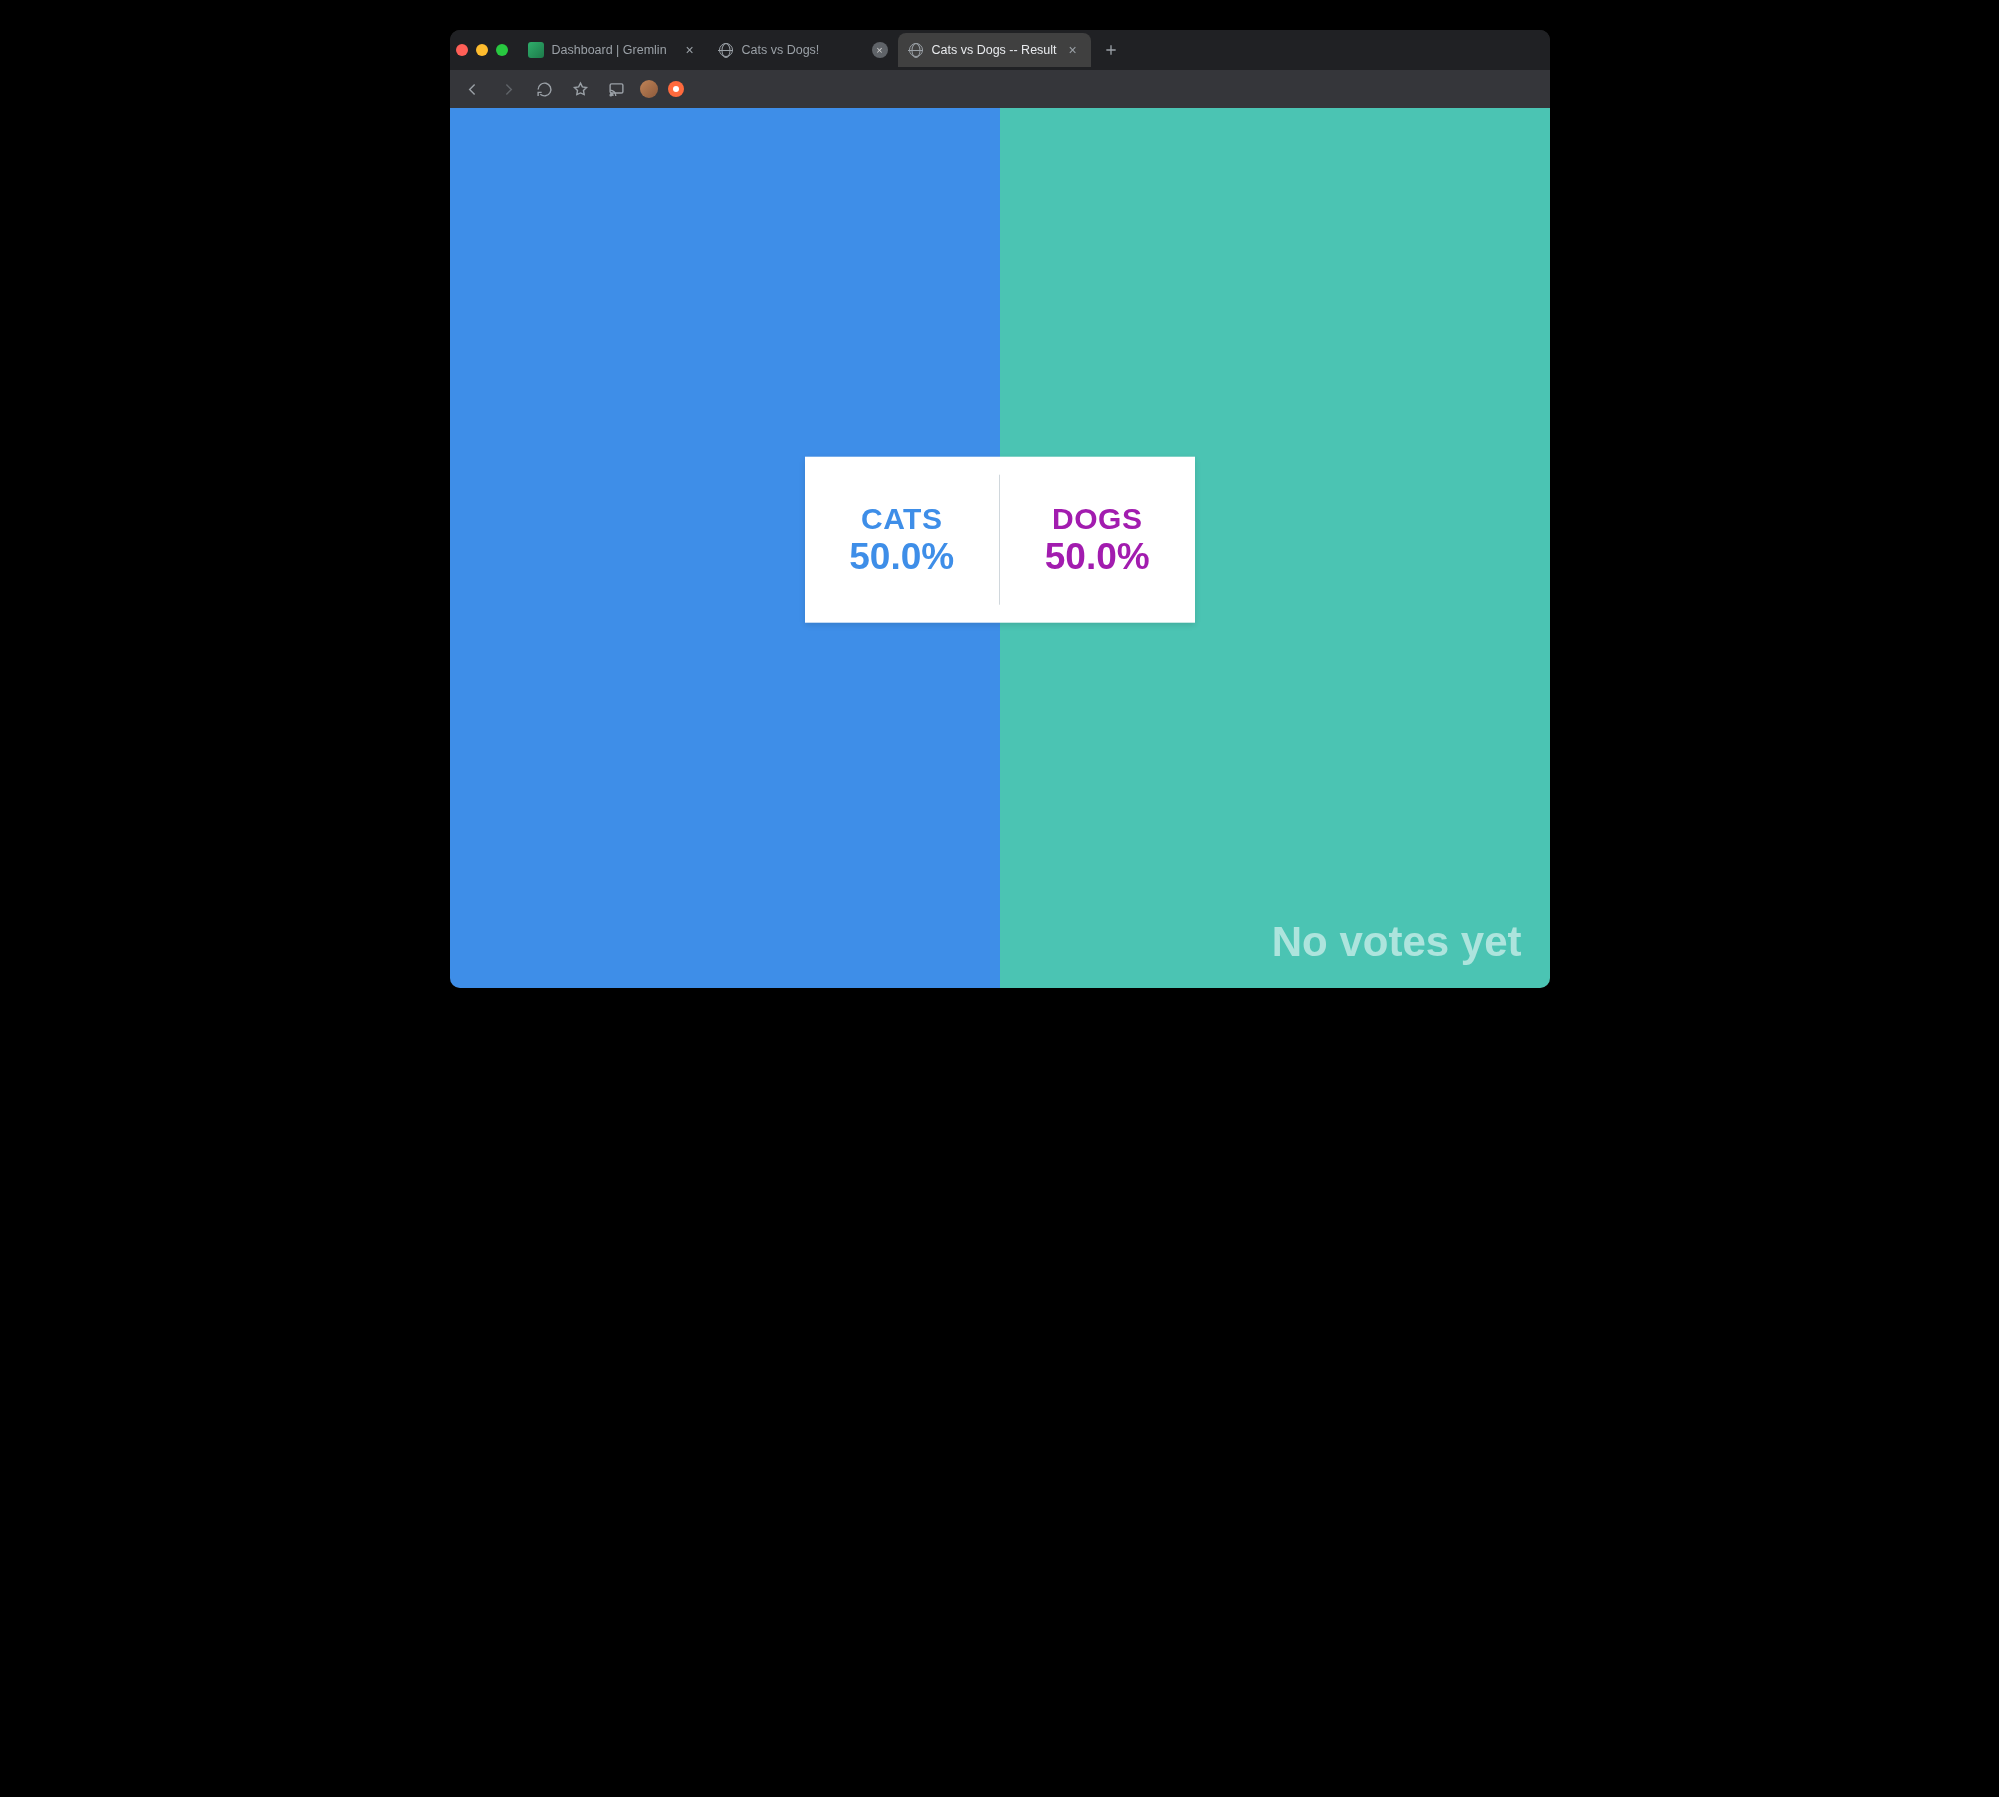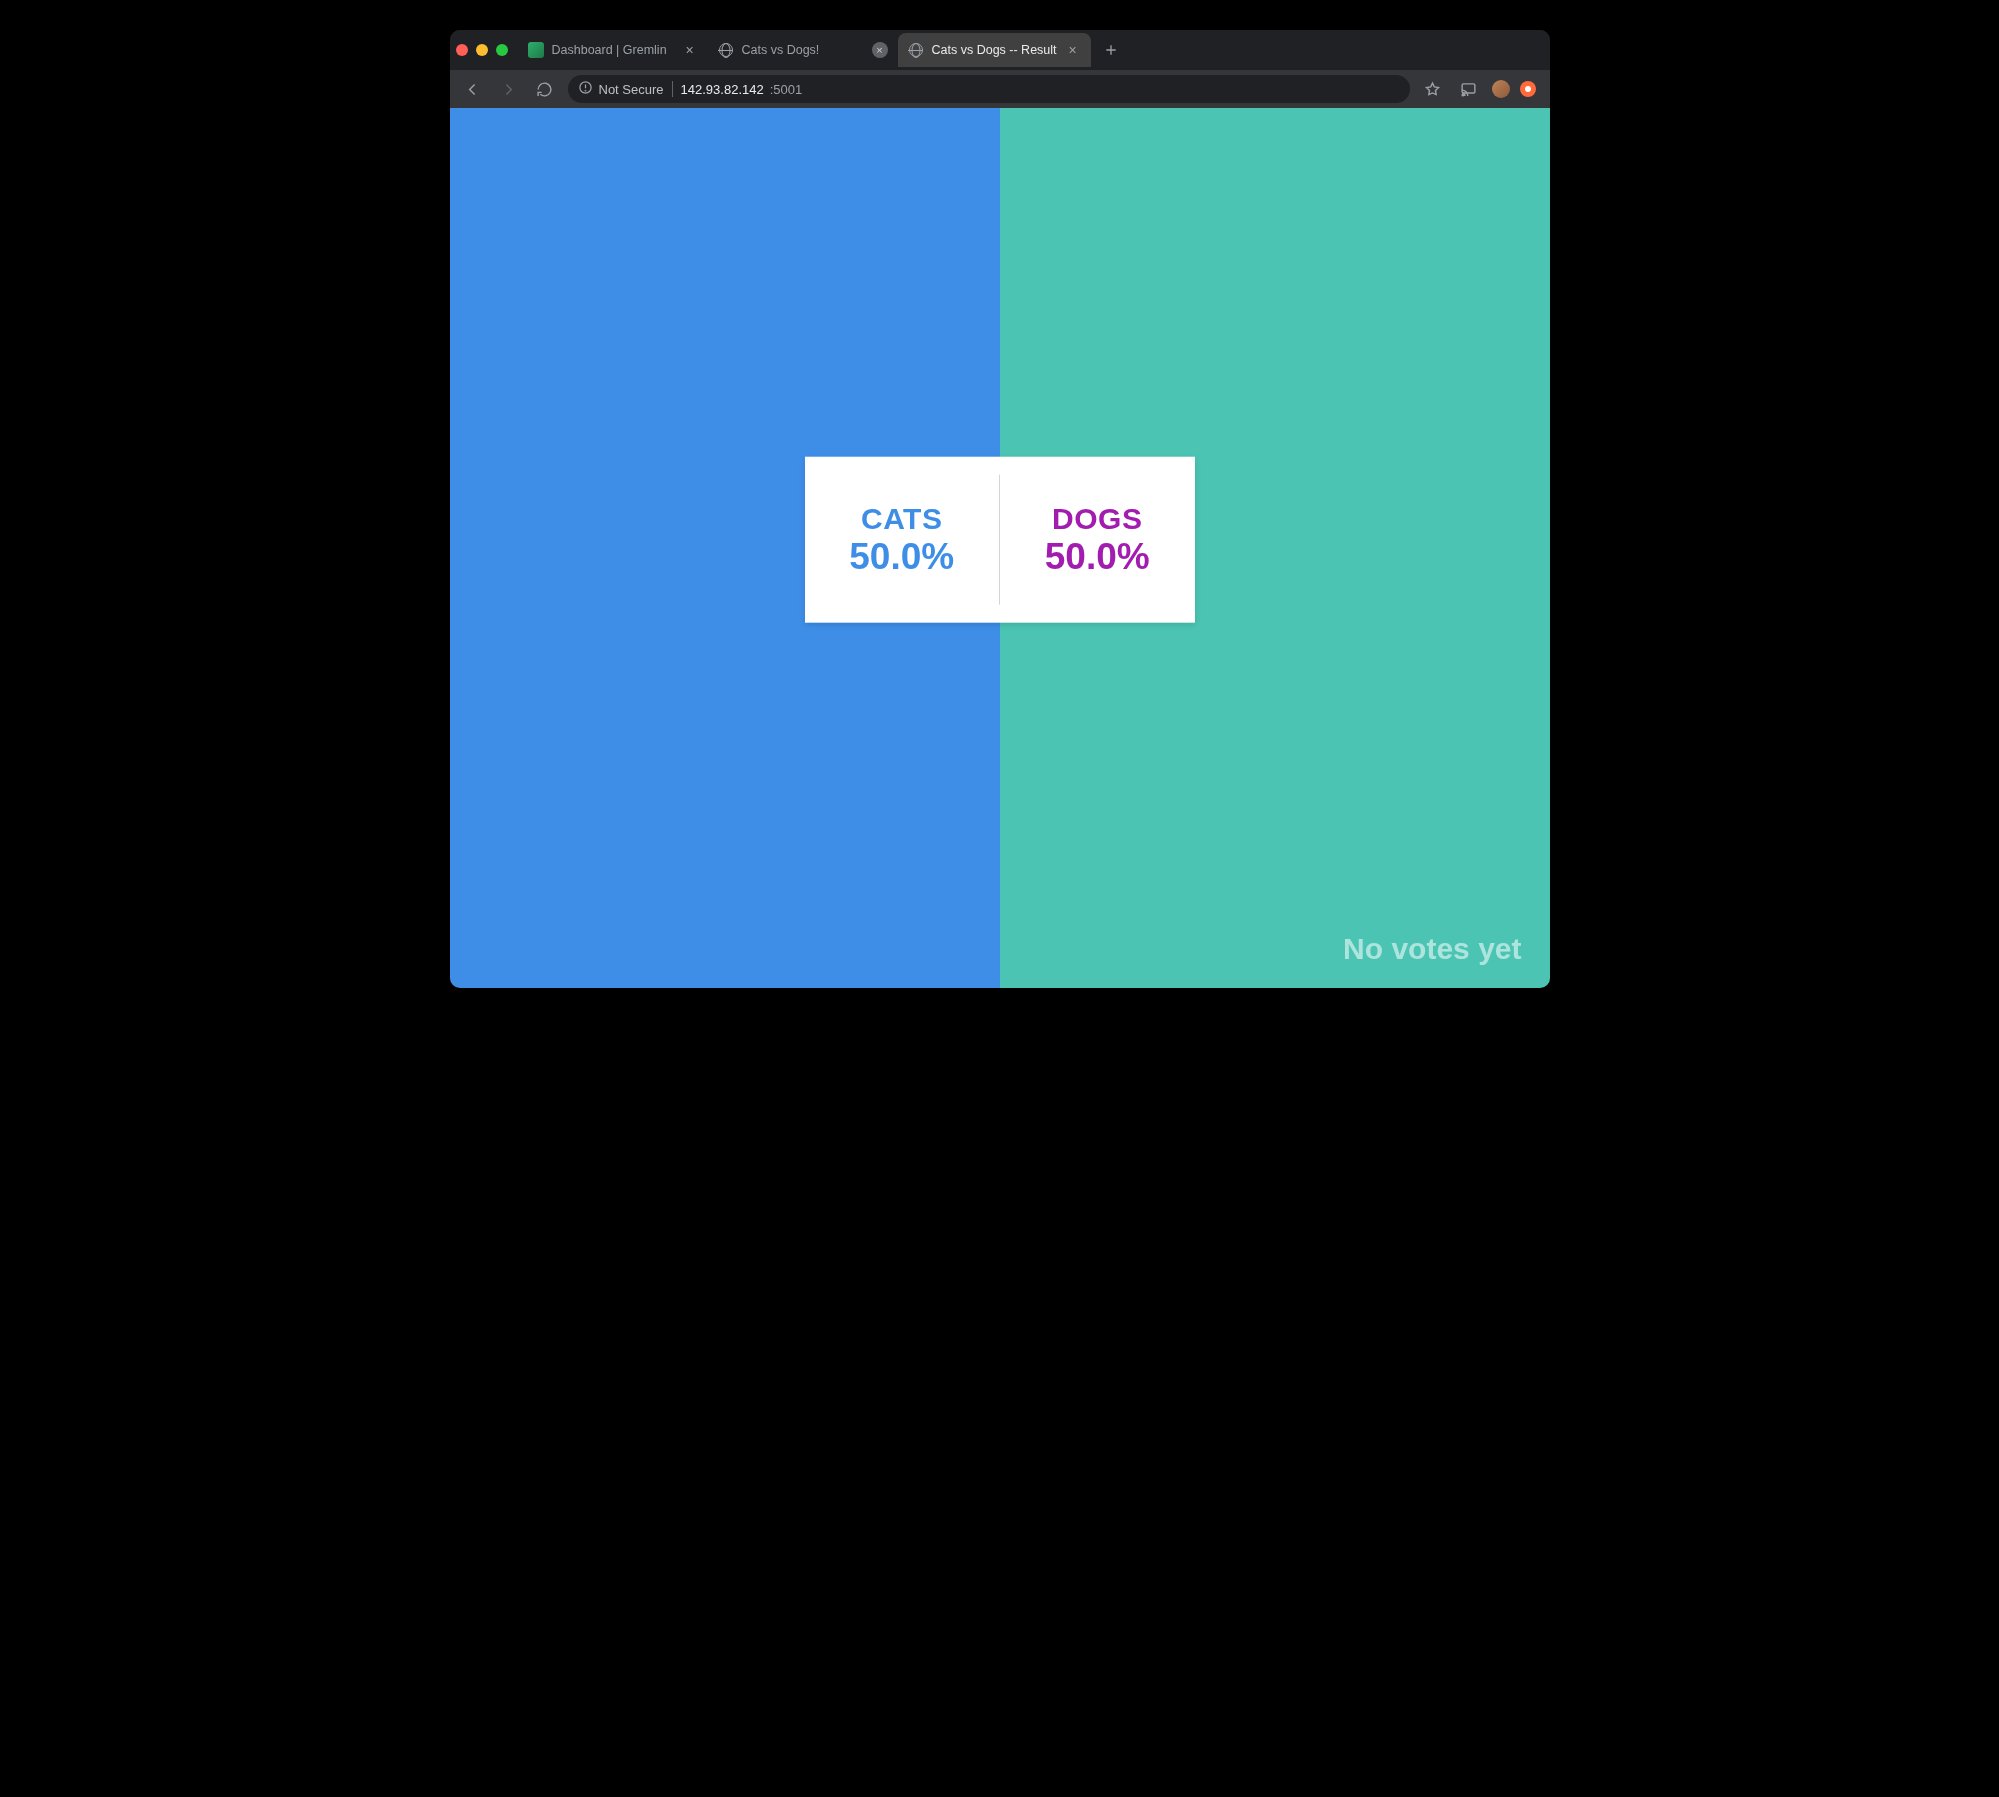--- a/index.html
+++ b/index.html
@@ -129,21 +129,21 @@
     align-items:center; justify-content:center;
     gap: 0;
   }
   .result-sep { width:1px; background:#d0d7dc; margin:18px 0; }
   .result-label { font-size:30px; font-weight:700; letter-spacing:0.5px; }
   .result-value { font-size:37px; font-weight:700; }
   .cats  { color:#3e8ee8; }
   .dogs  { color:#a21caf; }
   .status-text {
     position:absolute; right:28px; bottom:22px;
-    font-size:30px; font-weight:600;
+    font-size:42px; font-weight:600;
     color: rgba(255,255,255,0.55);
   }
   
   .globe {
     width:14px; height:14px; border:1.5px solid #9aa0a6; border-radius:50%;
     position:relative;
   }
   .globe::before{
     content:""; position:absolute; left:50%; top:-1.5px; bottom:-1.5px;
     width:7px; transform:translateX(-50%);
@@ -212,33 +212,20 @@
           <path d="M9 5l7 7-7 7"></path>
         </svg>
     </div>
     <div class="tbtn">
       <svg viewBox="0 0 24 24" fill="none" stroke="currentColor" stroke-width="2">
           <path d="M3 12a9 9 0 1 1 3 6.7"></path>
           <path d="M3 21v-5h5"></path>
         </svg>
     </div>
 
-    <div class="omnibox">
-      <span>
-        <svg viewBox="0 0 24 24" width="15" height="15" fill="none" stroke="#9aa0a6" stroke-width="2">
-            <circle cx="12" cy="12" r="9"></circle>
-            <path d="M12 7v6"></path>
-            <circle cx="12" cy="17" r="0.5" fill="#9aa0a6"></circle>
-          </svg>
-      </span>
-      <span class="sec-label">Not Secure</span>
-      <span class="divider"></span>
-      <span class="host">142.93.82.142</span>
-        <span class="port">:5001</span>
-    </div>
 
     <div class="right-icons">
       <div class="tbtn">
         <svg viewBox="0 0 24 24" fill="none" stroke="currentColor" stroke-width="2">
             <path d="M12 3l2.6 5.3 5.9.9-4.3 4.1 1 5.8L12 16.9 6.8 19.1l1-5.8L3.5 9.2l5.9-.9L12 3z"></path>
           </svg>
       </div>
       <div class="tbtn">
         <svg viewBox="0 0 24 24" fill="none" stroke="currentColor" stroke-width="2">
             <rect x="3" y="4" width="18" height="13" rx="2"></rect>

